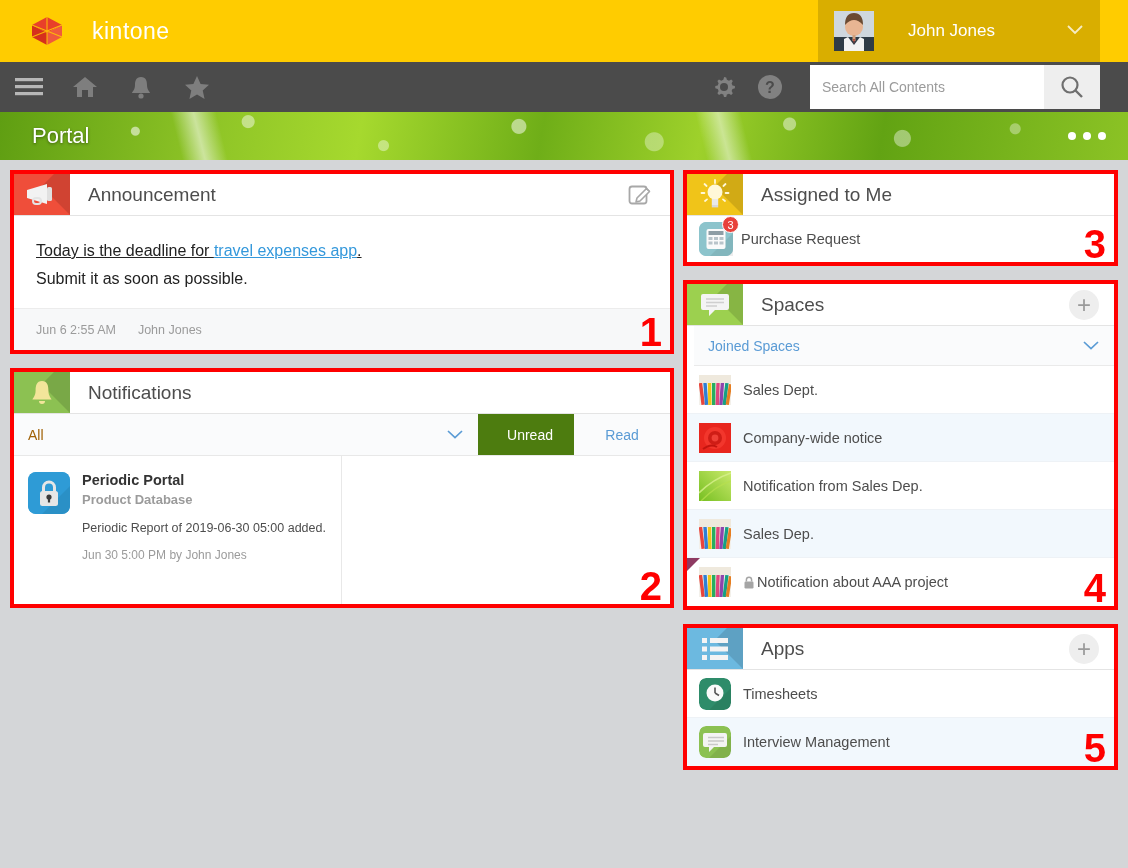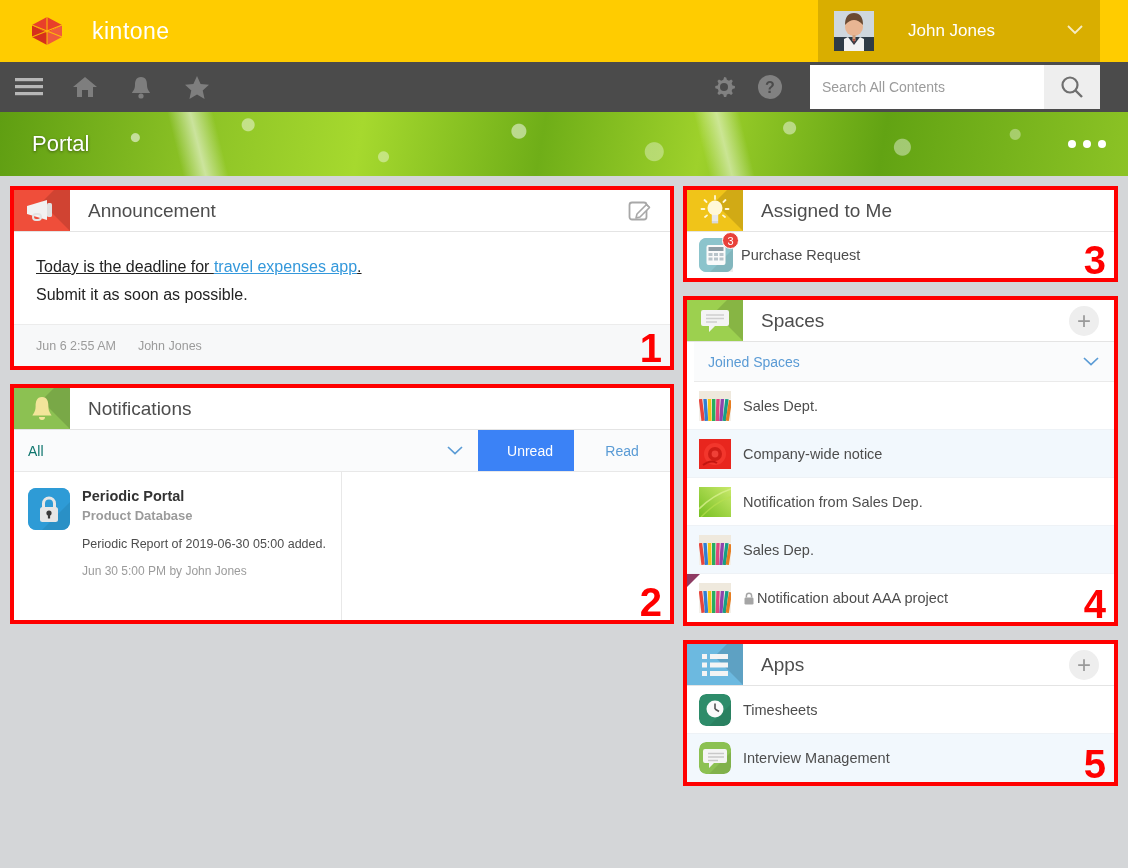--- a/index.html
+++ b/index.html
@@ -49,21 +49,21 @@
     font-family: "Liberation Sans", sans-serif;
   }
   .search-input::placeholder { color: #9b9b9b; }
   .search-btn {
     width: 56px; background: #eeeeee; border: none; cursor: pointer;
     display:flex; align-items:center; justify-content:center;
   }
 
   
   .banner {
-    height: 64px; position: relative; overflow: hidden;
+    height: 48px; position: relative; overflow: hidden;
     background:
       radial-gradient(circle at 12% 40%, rgba(255,255,255,.55) 0 4px, transparent 5px),
       radial-gradient(circle at 22% 20%, rgba(255,255,255,.45) 0 6px, transparent 7px),
       radial-gradient(circle at 34% 70%, rgba(255,255,255,.4) 0 5px, transparent 6px),
       radial-gradient(circle at 46% 30%, rgba(255,255,255,.5) 0 7px, transparent 8px),
       radial-gradient(circle at 58% 62%, rgba(255,255,255,.35) 0 9px, transparent 10px),
       radial-gradient(circle at 70% 25%, rgba(255,255,255,.45) 0 6px, transparent 7px),
       radial-gradient(circle at 80% 55%, rgba(255,255,255,.4) 0 8px, transparent 9px),
       radial-gradient(circle at 90% 35%, rgba(255,255,255,.35) 0 5px, transparent 6px),
       linear-gradient(100deg, #5f9e12 0%, #8dc326 18%, #a6d92e 32%, #6fae18 48%, #9ed12b 62%, #62a313 78%, #8cc325 100%);
@@ -131,23 +131,23 @@
   .ann-foot {
     background: #f7f8f9; border-top: 1px solid #ececec; padding: 12px 22px;
     font-size: 12.5px; color: #9b9b9b; display: flex; gap: 22px; min-height: 42px; align-items:center;
   }
 
   
   .notif-filter {
     display: flex; align-items: stretch; height: 42px; border-bottom: 1px solid #e8e8e8;
     background: #fafbfc;
   }
-  .nf-select { flex: 1; display:flex; align-items:center; justify-content:space-between; padding: 0 14px; color:#0f766e; font-size: 14px; cursor:pointer; }
+  .nf-select { flex: 1; display:flex; align-items:center; justify-content:space-between; padding: 0 14px; color:#a16207; font-size: 14px; cursor:pointer; }
   .nf-btn { width: 96px; display:flex; align-items:center; justify-content:center; font-size: 14px; cursor:pointer; }
-  .nf-btn.active { background: #3b82f6; color:#fff;padding-left:8px; }
+  .nf-btn.active { background: #4d7c0f; color:#fff;padding-left:8px; }
   .nf-btn.inactive { background: #fafbfc; color: #5a9bd5; }
 
   .notif-body { display:flex; min-height: 148px; }
   .notif-item { width: 328px; border-right: 1px solid #e8e8e8; display:flex; padding: 16px 14px 14px; gap: 12px; }
   .notif-pane { flex:1; }
   .lock-ico { width: 42px; height: 42px; flex:0 0 42px; border-radius: 8px; background:#2e9bd6; position:relative; overflow:hidden; }
   .notif-txt { flex:1; }
   .notif-title { font-size: 14.5px; font-weight: bold; color:#333; }
   .notif-sub { font-size: 13px; color:#9b9b9b; margin-top: 4px; font-weight: bold; }
   .notif-msg { font-size: 12.5px; color:#4d4d4d; margin-top: 12px; line-height: 1.5; }

